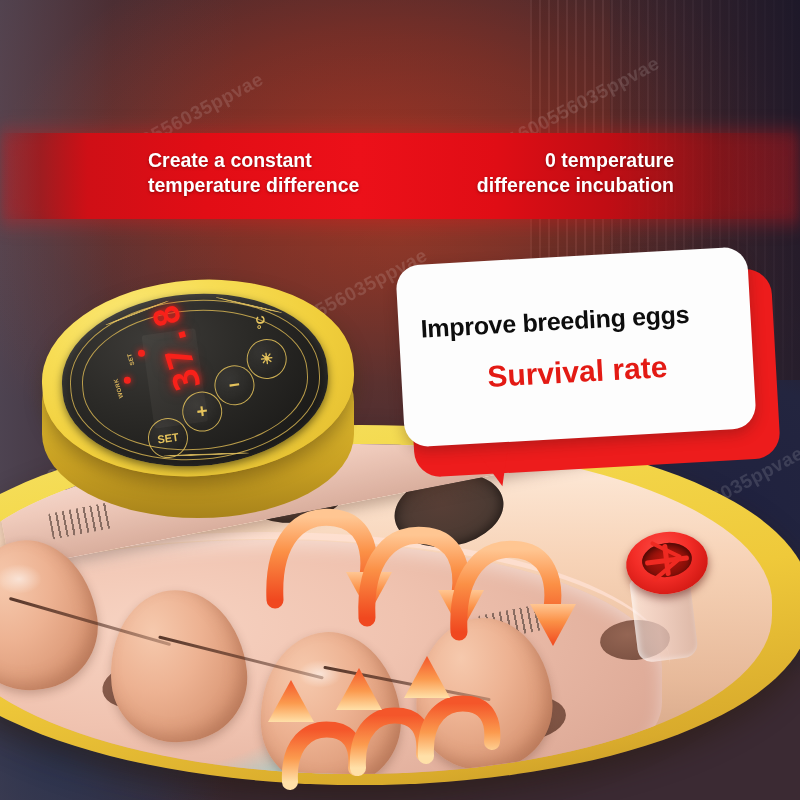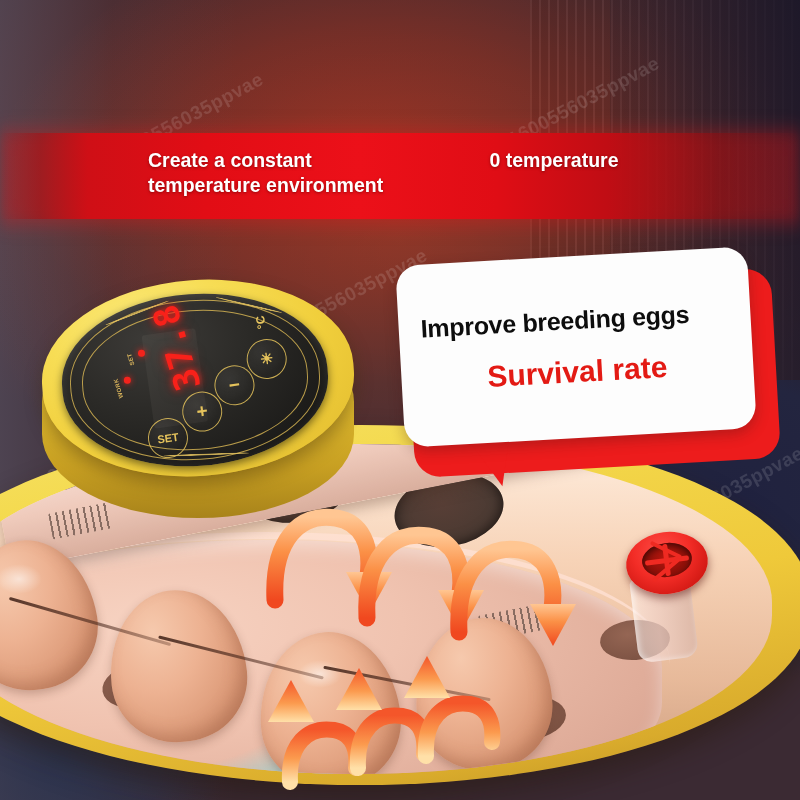--- a/index.html
+++ b/index.html
@@ -77,21 +77,21 @@
     background:linear-gradient(180deg, rgba(230,20,25,0) 0%, rgba(235,22,26,.35) 18%, rgba(235,22,26,.35) 82%, rgba(230,20,25,0) 100%);
     filter:blur(7px);
   }
   .banner-text{
     position:absolute; left:0; right:0; top:148px;
     display:flex; justify-content:center; gap:0;
     color:#fff; font-size:19.5px; font-weight:700; line-height:1.28;
     text-shadow:0 1px 3px rgba(90,0,0,.6);
   }
   .banner-col-1{ width:288px; text-align:left; padding-left:22px;}
-  .banner-col-2{ width:240px; text-align:center;margin-left:20px; }
+  .banner-col-2{ width:240px; text-align:right;margin-left:20px; }
 
   
   .machine{ position:absolute; left:0; top:430px; width:800px; height:370px; }
 
   .body-shadow{
     position:absolute; left:-60px; top:60px; width:820px; height:330px;
     border-radius:50%/46%;
     background:radial-gradient(ellipse at 45% 45%, rgba(20,15,25,.55) 0%, rgba(20,15,25,0) 70%);
     filter:blur(12px);
   }
@@ -311,24 +311,25 @@
   <div class="wm" style="left:566px; top:316px;">cn1600556035ppvae</div>
   <div class="wm" style="left:36px;  top:420px;">cn1600556035ppvae</div>
   <div class="wm" style="left:622px; top:486px;">cn1600556035ppvae</div>
 
 
   <div class="banner-glow"></div>
   <div class="banner"></div>
   <div class="banner-text">
     <div class="banner-col-1">
       <div>Create a constant</div>
-      <div>temperature environment</div>
+      <div>temperature difference</div>
     </div>
     <div class="banner-col-2">
       <div>0 temperature</div>
+      <div>difference incubation</div>
     </div>
   </div>
 
   <div class="machine">
     <div class="body-shadow"></div>
     <div class="body-yellow"></div>
     <div class="body-clear">
       <div class="tray"></div>
       <div class="tray-rim"></div>
       <div class="tray-teal"></div>

